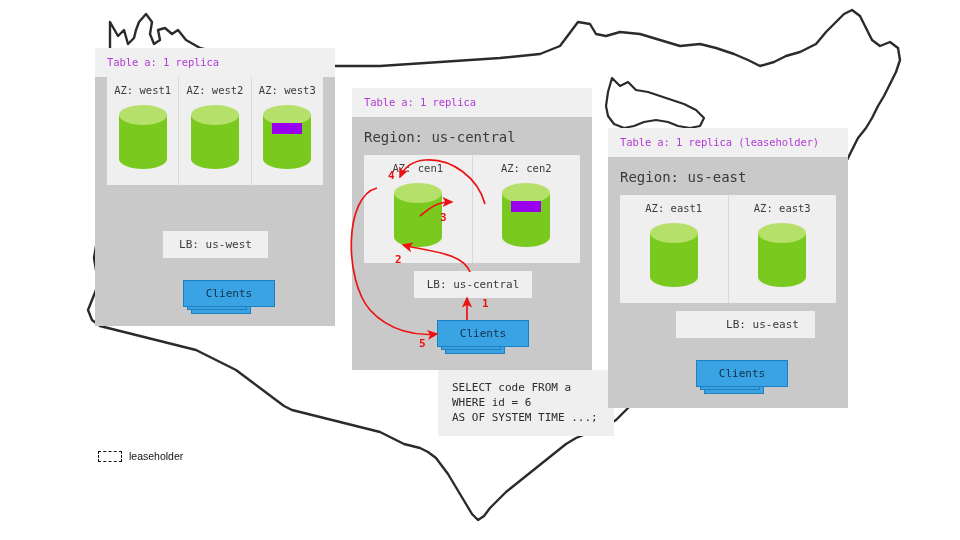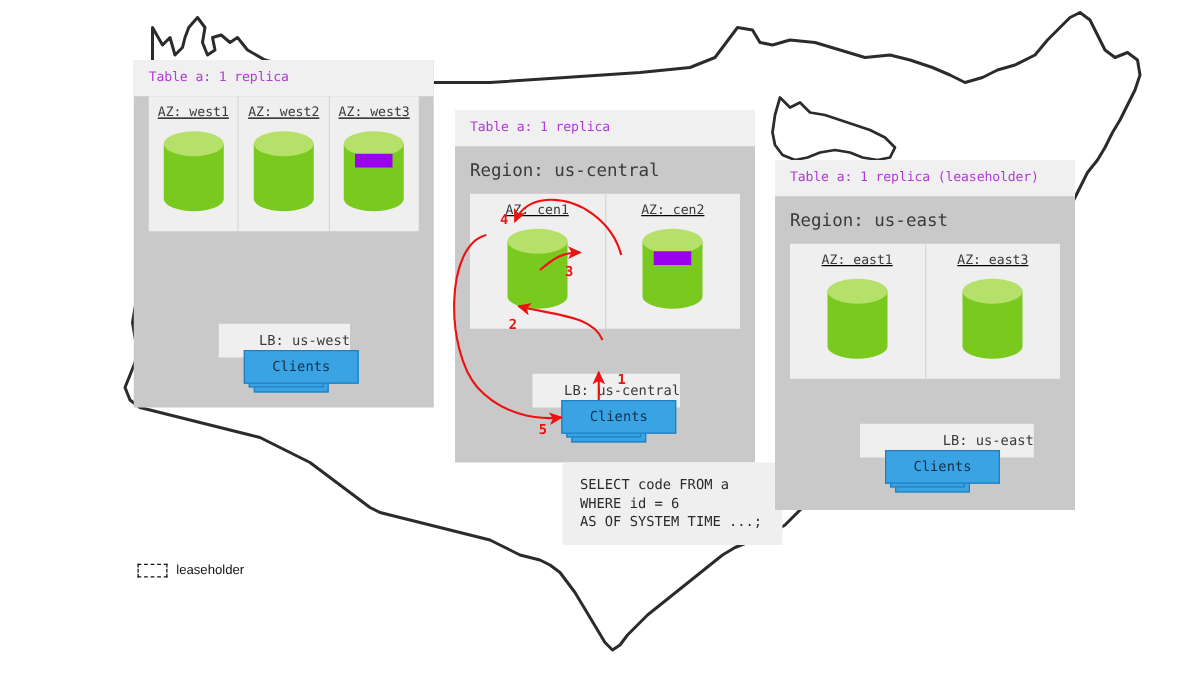--- a/index.html
+++ b/index.html
@@ -2,21 +2,21 @@
 <html><head>
 <meta charset="utf-8">
 <style>
   html,body{margin:0;padding:0;}
   body{
     width:960px;height:540px;
     background:#ffffff;
     font-family:"DejaVu Sans Mono","Liberation Mono",monospace;
     overflow:hidden;position:relative;
   }
-  #stage{position:absolute;left:12px;top:0;width:876px;height:540px;}
+  #stage{position:absolute;left:0;top:0;width:876px;height:540px;}
 
   
   #usmap{position:absolute;left:0;top:0;width:960px;height:540px;z-index:1;}
 
   
   .region{position:absolute;z-index:3;background:#c9c9c9;}
   .region-head{
     background:#f0f0f0;
     color:#b23bd6;
     font-size:10.5px;
@@ -32,39 +32,37 @@
     white-space:nowrap;
   }
   .az-row{display:flex;background:transparent;margin:0 12px;}
   .az{
     background:#efefef;
     flex:1 1 0;
     display:flex;flex-direction:column;align-items:center;
     border-right:1px solid #d8d8d8;
     padding-top:7px;
     position:relative;
-    text-decoration:underline;
   }
   .az:last-child{border-right:none;}
   .az-label{
     font-size:10.5px;color:#3a3a3a;white-space:nowrap;
     margin-bottom:7px;
   }
   .cyl{position:relative;margin-bottom:14px;}
   .cyl svg{display:block;}
   .lb{
     position:absolute;
     background:#efefef;
     color:#3a3a3a;
     font-size:11px;
-    text-align:right;
+    text-align:center;
     padding:7px 0;
     white-space:nowrap;
     z-index:4;
-    margin-top:28px;
   }
   .clients{
     position:absolute;
     z-index:4;
   }
   .clients .stack{position:absolute;background:#3aa3e3;border:1px solid #1f7fc0;}
   .clients .front{
     position:relative;background:#3aa3e3;border:1px solid #1f7fc0;
     color:#12304a;font-size:11px;text-align:center;padding:6px 16px;
     white-space:nowrap;

